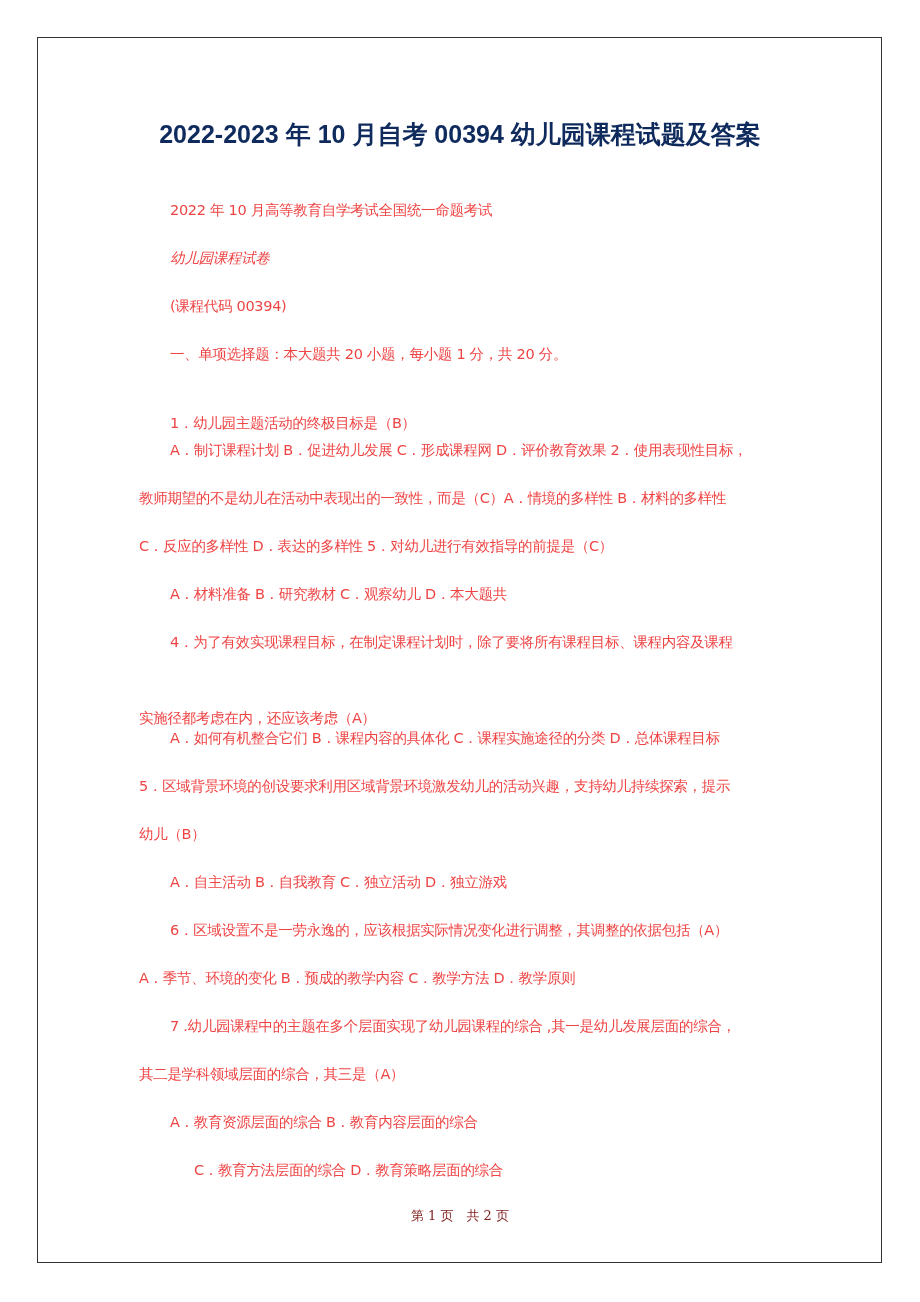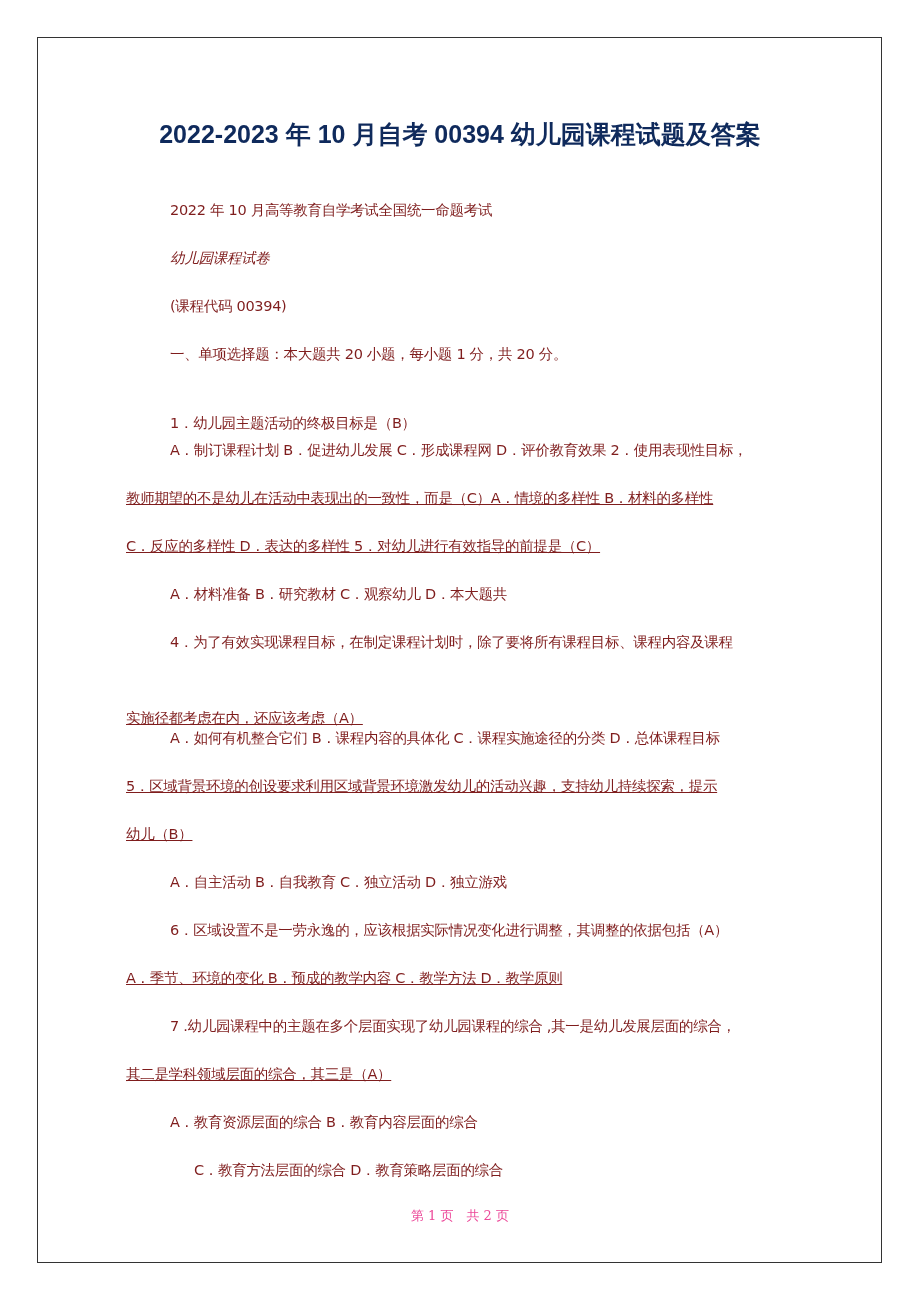--- a/index.html
+++ b/index.html
@@ -3,26 +3,26 @@
   <meta charset="utf-8">
   <style>
     html, body { margin: 0; padding: 0; background: #ffffff; }
     body { width: 920px; height: 1302px; position: relative; overflow: hidden;
            font-family: "DejaVu Sans", "Liberation Sans", sans-serif; color: #1a1a1a; }
     .frame { position: absolute; left: 37px; top: 37px; width: 845px; height: 1226px;
              border: 1px solid #333333; box-sizing: border-box; }
     .title { position: absolute; left: 0; top: 118px; width: 920px; text-align: center;
              font-size: 25px; font-weight: bold; color: #0f2a5c; letter-spacing: 0px;
              font-family: "Liberation Sans", "DejaVu Sans", sans-serif; }
-    .line { position: absolute; font-size: 14.5px; white-space: nowrap; color: #7f1d1d;
+    .line { position: absolute; font-size: 14.5px; white-space: nowrap; color: #ef4444;
             font-family: "DejaVu Sans", sans-serif; letter-spacing: -0.3px; }
     .indent { left: 170px; }
-    .flush { left: 126px; text-decoration: underline; }
+    .flush { left: 139px; }
     .footer { position: absolute; top: 1207px; left: 0; width: 920px; text-align: center;
-              font-size: 13px; font-family: "DejaVu Serif", "Liberation Serif", serif; color: #ec4899; }
+              font-size: 13px; font-family: "DejaVu Serif", "Liberation Serif", serif; color: #7f1d1d; }
   </style>
 </head>
 <body>
 
 <div class="frame"></div>
 
 <div class="title">2022-2023 年 10 月自考 00394 幼儿园课程试题及答案</div>
 
 <div id="lines">
   <div class="line indent" style="top: 201px;">2022 年 10 月高等教育自学考试全国统一命题考试</div>

